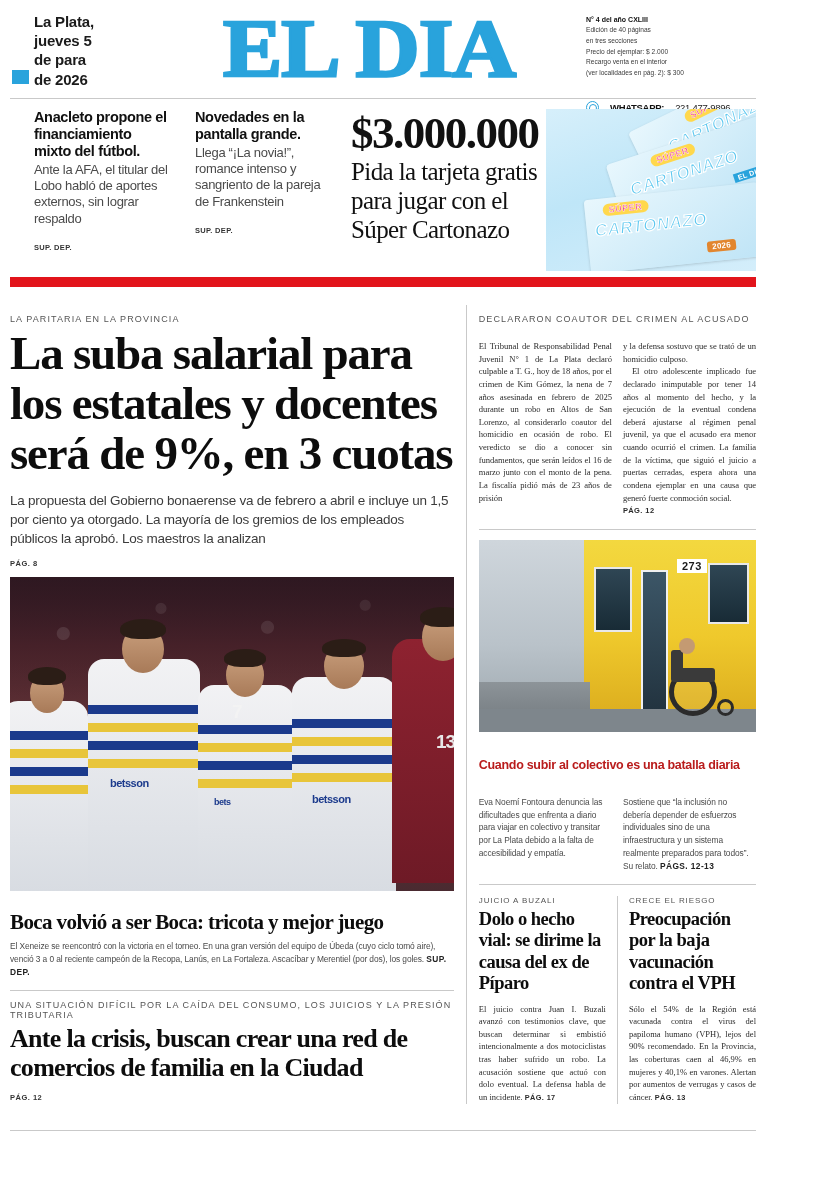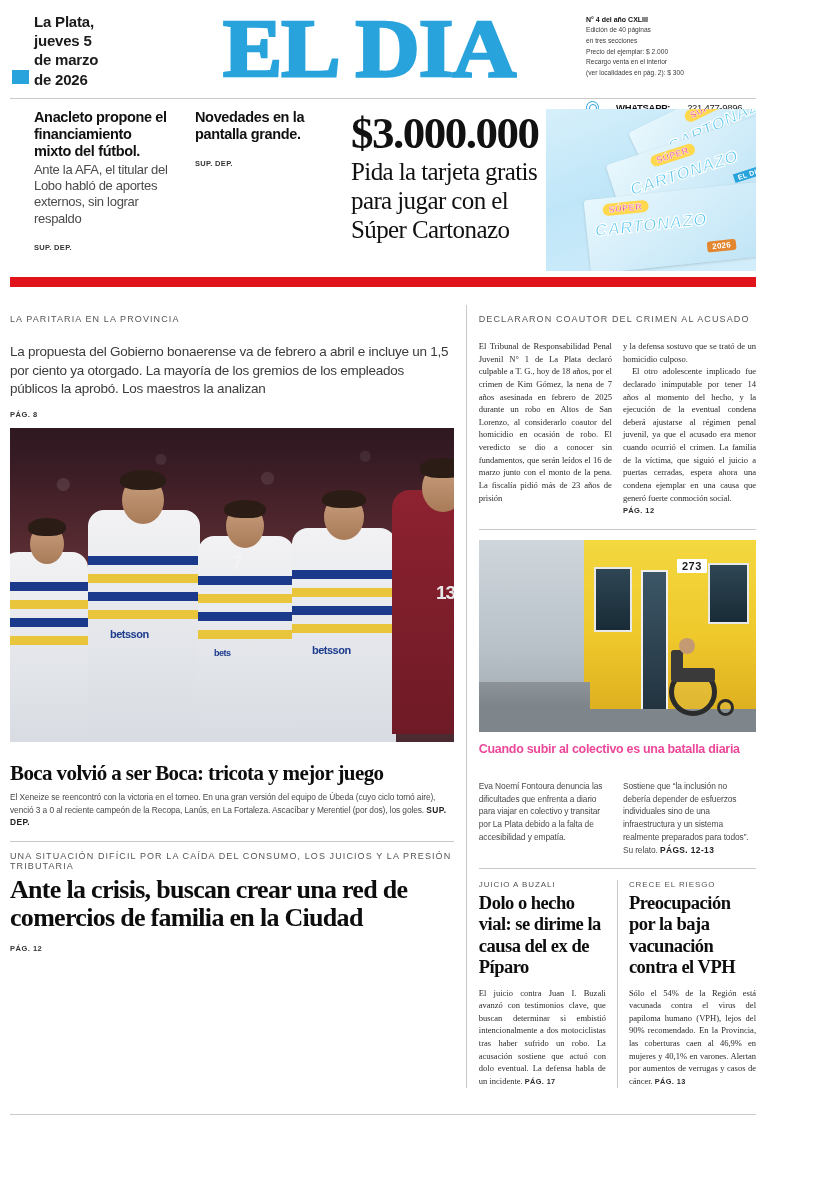--- a/index.html
+++ b/index.html
@@ -28,21 +28,21 @@
     font-size: 78px; font-weight: bold; color: #29a3dc;
     letter-spacing: -1px; line-height: 0.95;
     -webkit-text-stroke: 2.5px #29a3dc;
     transform: scaleX(1.14) scaleY(1.05);
     transform-origin: center top;
     white-space: nowrap;
   }
   .mh-info-col { width: 170px; padding-top: 6px; padding-right: 2px; }
   .mh-info-line { font-size: 6.6px; color: #3a3a3a; line-height: 1.62; white-space: nowrap; }
   .mh-info-line.b { font-weight: bold; color: #111; font-size: 7px; }
-  .mh-wa { display: flex; align-items: center; gap: 17px; margin-top: 22px; }
+  .mh-wa { display: flex; align-items: center; gap: 11px; margin-top: 22px; }
   .wa-circle {
     width: 13px; height: 13px; border: 1.4px solid #29a3dc; border-radius: 50%;
     position: relative; flex: none;
   }
   .wa-circle::after {
     content: ""; position: absolute; left: 2.2px; top: 2.2px;
     width: 6px; height: 6px; border: 1.2px solid #29a3dc;
     border-radius: 50% 50% 50% 0;
   }
   .wa-label { font-size: 9.5px; font-weight: bold; color: #111; letter-spacing: -0.3px; }
@@ -228,22 +228,22 @@
   }
   .chair .w-big { width: 48px; height: 48px; left: 10px; bottom: 0; }
   .chair .w-sm  { width: 17px; height: 17px; left: 58px; bottom: 0; border-width: 3px; }
   .chair .seat { position: absolute; left: 14px; bottom: 34px; width: 42px; height: 14px; background: #3a3a3a; border-radius: 3px; }
   .chair .back { position: absolute; left: 12px; bottom: 34px; width: 12px; height: 32px; background: #3a3a3a; border-radius: 3px; }
   .person-h { position: absolute; left: 20px; bottom: 62px; width: 16px; height: 16px; border-radius: 50%; background: #c49a72; }
   .curb { position: absolute; left: 0; bottom: 0; width: 40%; height: 26%; background: linear-gradient(180deg,#8d9499,#6f767b); }
   .sidewalk { position: absolute; left: 0; bottom: 0; width: 100%; height: 12%; background: #7e868c; }
 
   .bus-hl {
-    font-size: 12.5px; font-weight: bold; color: #ec4899; letter-spacing: -0.3px;
-    margin-top: 10px;
+    font-size: 12.5px; font-weight: bold; color: #b91c1c; letter-spacing: -0.3px;
+    margin-top: 26px;
   }
   .bus-cols { display: flex; gap: 11px; margin-top: 8px; }
   .bus-text { font-size: 8.4px; color: #4a4a4a; line-height: 1.52; letter-spacing: -0.1px; margin-top: 16px; }
   .bus-text .tag { font-weight: bold; color: #222; letter-spacing: 0.4px; }
 
   .dual { display: flex; margin-top: 11px; }
   .dual-col { flex: 1; }
   .dual-col.first { padding-right: 11px; }
   .dual-col.second { padding-left: 11px; border-left: 1px solid #c9c9c9; }
   .d-kick { font-size: 8px; color: #555; letter-spacing: 0.9px; text-transform: uppercase; margin-bottom: 4px; }
@@ -260,21 +260,21 @@
 </style>
 </head>
 <body>
 
 <div class="page">
 
   <div class="masthead">
     <div class="mh-date-col">
       <div class="mh-date">La Plata,</div>
       <div class="mh-date">jueves 5</div>
-      <div class="mh-date">de marzo</div>
+      <div class="mh-date">de para</div>
       <div class="mh-date">de 2026</div>
       <div class="mh-blue-sq"></div>
     </div>
     <div class="mh-logo-col">
       <div class="logo-text">EL DIA</div>
     </div>
     <div class="mh-info-col">
       <div class="mh-info-line b">N° 4 del año CXLIII</div>
       <div class="mh-info-line">Edición de 40 páginas</div>
       <div class="mh-info-line">en tres secciones</div>
@@ -292,20 +292,21 @@
   <div class="hr-thin"></div>
 
   <div class="promo-row">
     <div class="promo-teaser">
       <div class="teaser-hl">Anacleto propone el financiamiento mixto del fútbol.</div>
       <div class="teaser-body">Ante la AFA, el titular del Lobo habló de aportes externos, sin lograr respaldo</div>
       <div class="teaser-tag">SUP. DEP.</div>
     </div>
     <div class="promo-teaser second">
       <div class="teaser-hl">Novedades en la pantalla grande.</div>
+      <div class="teaser-body">Llega “¡La novia!”, romance intenso y sangriento de la pareja de Frankenstein</div>
       <div class="teaser-tag">SUP. DEP.</div>
     </div>
     <div class="promo-ad">
       <div class="ad-text">
         <div class="ad-amount">$3.000.000</div>
         <div class="ad-sub">Pida la tarjeta gratis</div>
         <div class="ad-sub">para jugar con el</div>
         <div class="ad-sub">Súper Cartonazo</div>
       </div>
       <div class="ad-art">
@@ -326,20 +327,21 @@
       </div>
     </div>
   </div>
   <div class="red-bar"></div>
 
   <div class="main">
 
     <div class="col-left">
 
       <div class="kicker">LA PARITARIA EN LA PROVINCIA</div>
+      <h1 class="lead-hl">La suba salarial para los estatales y docentes será de 9%, en 3 cuotas</h1>
       <div class="lead-deck">La propuesta del Gobierno bonaerense va de febrero a abril e incluye un 1,5 por ciento ya otorgado. La mayoría de los gremios de los empleados públicos la aprobó. Los maestros la analizan</div>
       <div class="pag">PÁG. 8</div>
 
       <div class="photo-foot">
 
         <div class="crowd"></div>
 
         <div class="player" style="left:-8px; width:86px; height:190px;">
           <div class="stripe" style="top:30px;"></div>
             <div class="stripe y" style="top:48px;"></div>

